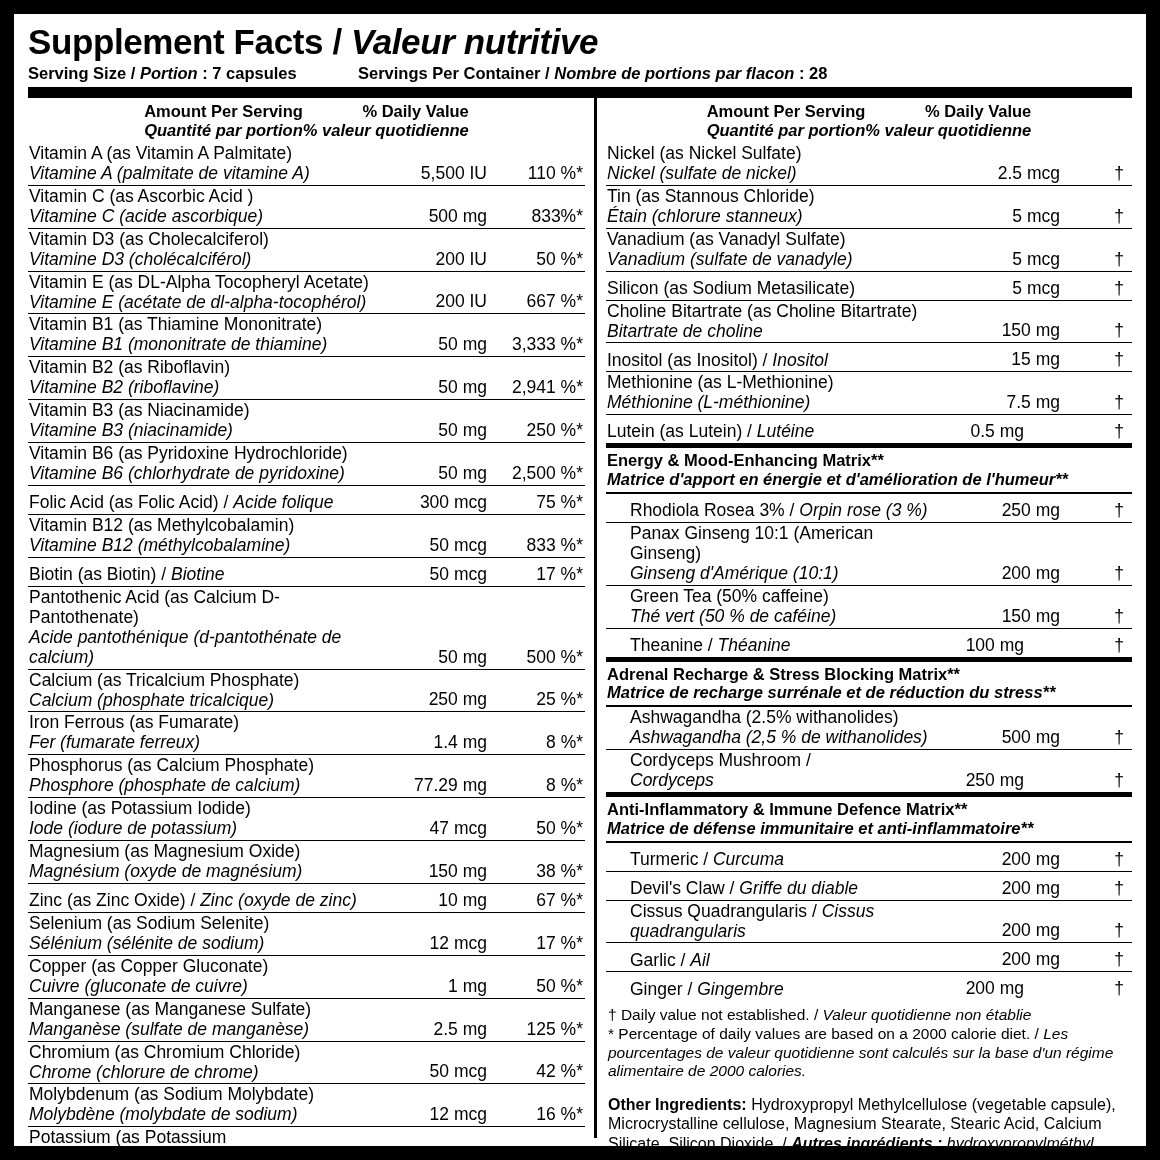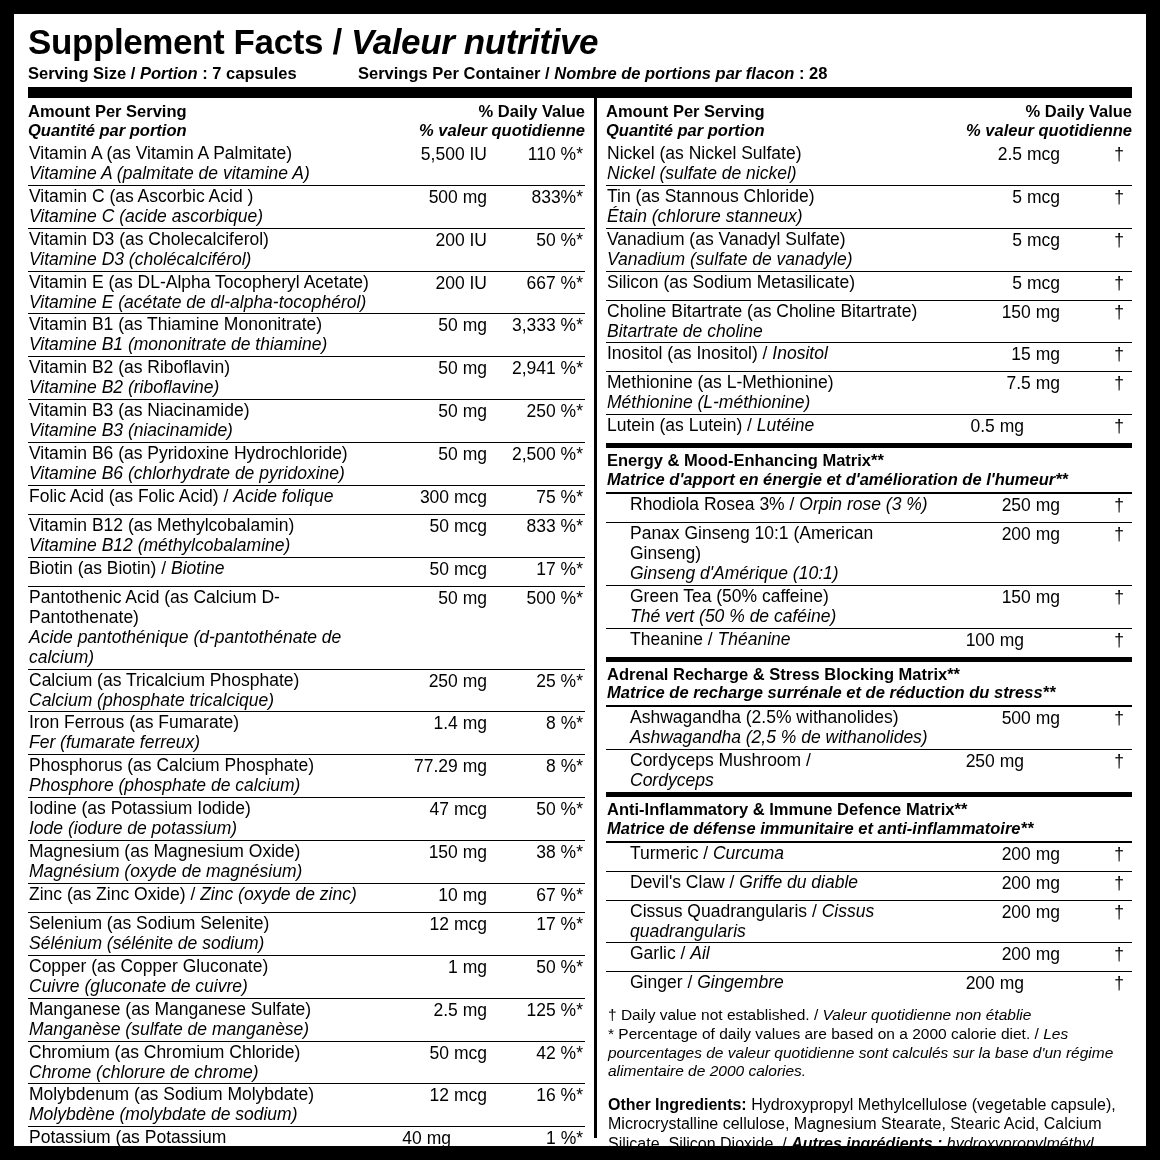--- a/index.html
+++ b/index.html
@@ -65,35 +65,35 @@
     width:3px;
     background:#000;
     margin:0 9px 0 9px;
     flex:none;
   }
   .col-right{flex:1;min-width:0;}
 
   
   .colhead{
     display:flex;
-    justify-content:space-between;
+    justify-content:center;
     font-size:16.5px;
     font-weight:bold;
     line-height:1.16;
     padding:4px 0 3px 0;
     white-space:nowrap;
   }
   .colhead .it{font-style:italic;display:block;}
   .colhead .r{text-align:right;}
 
   
   .rows{display:flex;flex-direction:column;}
   .row{
     display:flex;
-    align-items:flex-start;
+    align-items:flex-end;
     border-bottom:1.6px solid #000;
     padding:1px 0 1px 0;
     min-height:26px;
   }
   .row.last{border-bottom:none;gap:36px;}
   .row .nm{
     flex:1;
     min-width:0;
     font-size:17.5px;
     line-height:1.14;

